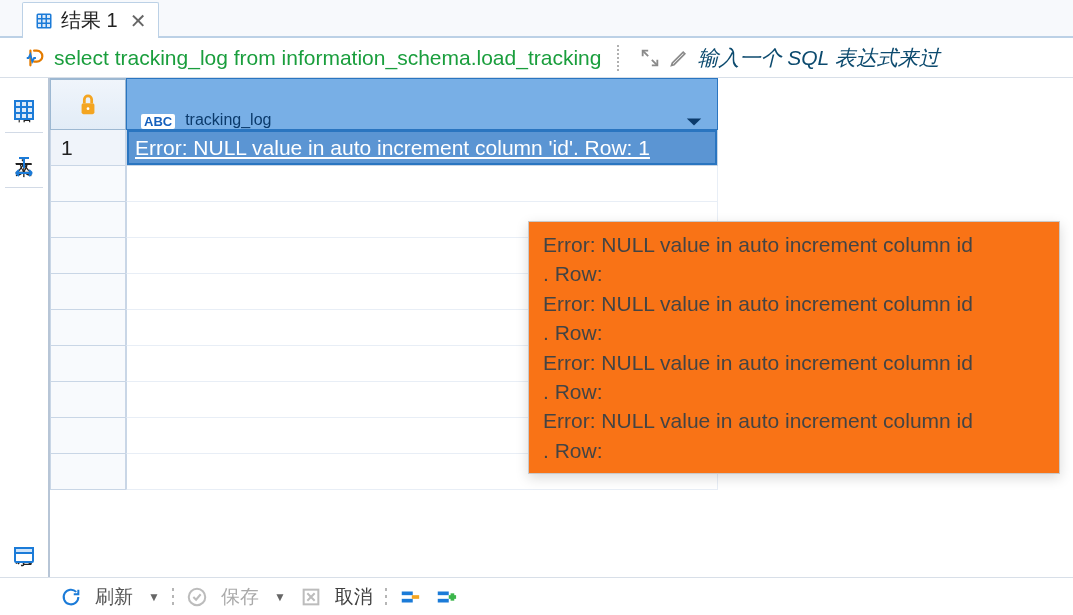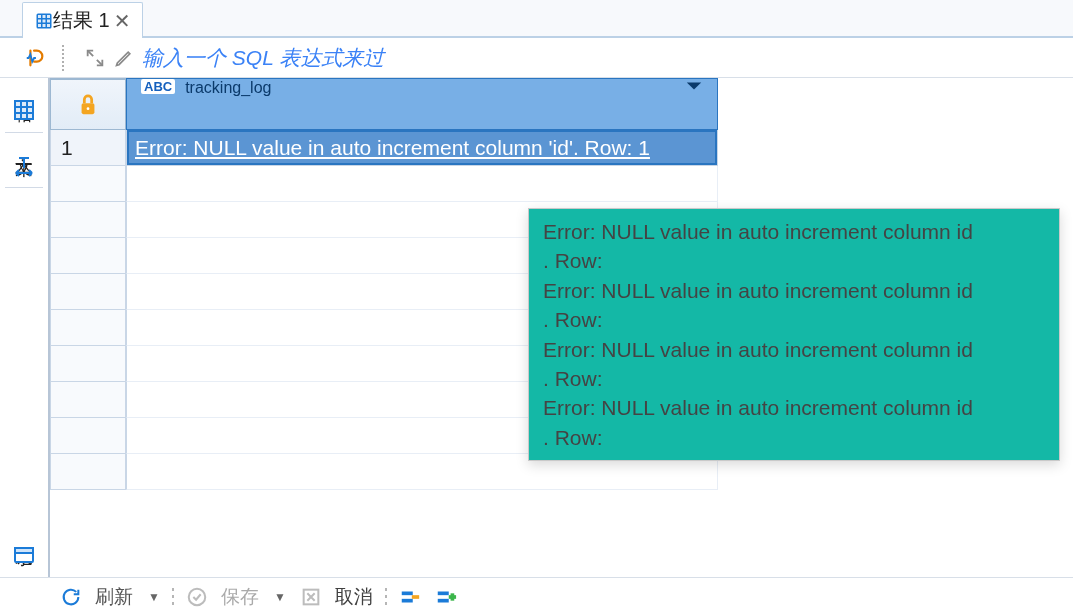--- a/index.html
+++ b/index.html
@@ -1,65 +1,65 @@
 <!DOCTYPE html>
 <html><head>
 <meta charset="utf-8">
 <style>
   * { box-sizing: border-box; margin: 0; padding: 0; font-family: "Microsoft YaHei", "Segoe UI", sans-serif; }
   html, body { width: 1073px; height: 615px; overflow: hidden; background: #fff; }
   .app { width: 100%; height: 100%; display: flex; flex-direction: column; position: relative; }
 
   
   .tabbar { height: 38px; display: flex; align-items: flex-end; border-bottom: 2px solid #bcd1e6; padding-left: 22px; background: #f7f9fc; }
-  .tab { display: flex; align-items: center; gap: 0; height: 36px; padding: 0 12px; background: #fff; border: 1px solid #bcd1e6; border-bottom: none; border-radius: 2px 2px 0 0; position: relative; top: 2px; }
+  .tab { display: flex; align-items: center; gap: 8px; height: 36px; padding: 0 12px; background: #fff; border: 1px solid #bcd1e6; border-bottom: none; border-radius: 2px 2px 0 0; position: relative; top: 2px; }
   .tab .tab-label { font-size: 20px; color: #222; }
   .tab .grid-icon { width: 18px; height: 18px; }
   .tab .close { font-size: 20px; color: #666; cursor: pointer; padding-left: 4px; }
 
   
   .sqlrow { height: 40px; display: flex; align-items: center; border-bottom: 1px solid #d8dfe8; padding: 0 8px 0 24px; gap: 8px; }
   .sql-icon { width: 22px; height: 22px; flex: 0 0 auto; }
   .sql-text { color: #1a9e3d; font-size: 21px; white-space: nowrap; }
   .expand-icon { width: 22px; height: 22px; flex: 0 0 auto; margin-left: 4px; }
   .sql-vline { height: 26px; width: 0; border-left: 2px dotted #b0b0b0; margin: 0 8px; }
-  .sql-filter { color: #3b82f6; font-size: 21px; font-style: italic; white-space: nowrap; flex: 1; overflow: hidden; }
+  .sql-filter { color: #0c4a6e; font-size: 21px; font-style: italic; white-space: nowrap; flex: 1; overflow: hidden; }
   .pencil-icon { width: 20px; height: 20px; flex: 0 0 auto; }
 
   
   .main { flex: 1; display: flex; overflow: hidden; }
 
   
   .rail { width: 50px; border-right: 2px solid #b7c5d6; background: #fff; display: flex; flex-direction: column; align-items: center; }
   .rail-block { display: flex; flex-direction: column; align-items: center; justify-content: center; gap: 6px; width: 100%; padding: 10px 0; position: relative; }
   .rail-sep { width: 80%; border-top: 1px solid #d2dae6; }
   .rail-vtext { writing-mode: vertical-rl; font-size: 18px; color: #222; letter-spacing: 2px; }
   .rail-icon { width: 24px; height: 24px; }
 
   
   .gridwrap { flex: 1; display: flex; flex-direction: column; overflow: hidden; }
   .header-row { display: flex; height: 52px; }
   .rownum-head { width: 76px; border: 1px solid #9db8d2; border-top-width: 2px; background: linear-gradient(#f0f5fb,#e2ecf7); display:flex; align-items:center; justify-content:center; }
   .lock-icon { width: 22px; height: 26px; }
-  .colhead { flex: 0 0 592px; border: 1px solid #2a75c0; background: #78afe6; display: flex; align-items: flex-start; padding: 0 14px; gap: 10px; position: relative; }
+  .colhead { flex: 0 0 592px; border: 1px solid #2a75c0; background: #78afe6; display: flex; align-items: flex-end; padding: 0 14px; gap: 10px; position: relative; }
   .col-abc { font-size: 13px; font-weight: bold; color: #1560bd; background: #fff; padding: 0 3px; border-radius: 2px; }
   .col-name { font-size: 16px; color: #0b3a6b; flex: 1; }
   .dropdown-icon { width: 18px; height: 14px; }
 
   .data-rows { flex: 1; overflow: hidden; }
   .data-row { display: flex; height: 36px; }
   .rownum { width: 76px; border: 1px solid #c9d6e6; border-top: none; background: #f0f4fa; display:flex; align-items:center; padding-left: 10px; font-size: 21px; color:#222; }
   .cell { flex: 0 0 592px; border: 1px solid #c9d6e6; border-top: none; display:flex; align-items:center; padding: 0 8px; font-size: 21px; color: #fff; background: #5a95d4; overflow:hidden; white-space:nowrap; box-shadow: inset 0 0 0 2px #2a75c0; }
   .cell.sel { background:#5b95d3;text-decoration:underline; }
   .empty-row .rownum { background:#f8fafd; }
   .empty-row .cell { background:#fff; color:#222; box-shadow:none; border-color:#e8eef6; }
   .empty-row .cell.first-col { border-left-color:#c9d6e6; }
 
   
-  .tooltip { position: absolute; left: 528px; top: 208px; width: 532px; background: #14b8a6; border: 1px solid #c9c9c9; box-shadow: 0 4px 12px rgba(0,0,0,0.15); padding: 8px 25px 8px 14px; font-size: 21px; line-height: 1.4; color: #444; white-space: pre-line; z-index: 100; }
+  .tooltip { position: absolute; left: 528px; top: 221px; width: 532px; background: #f97316; border: 1px solid #c9c9c9; box-shadow: 0 4px 12px rgba(0,0,0,0.15); padding: 8px 25px 8px 14px; font-size: 21px; line-height: 1.4; color: #444; white-space: pre-line; z-index: 100; }
 
   
   .footer { height: 38px; border-top: 1px solid #d8dfe8; display: flex; align-items: center; padding: 0 56px; gap: 6px; font-size: 19px; color: #555; background:#fff; }
   .fbtn { display: inline-flex; align-items: center; gap: 13px; padding: 0 4px; }
   .fbtn svg, .fbtn .fi { width: 22px; height: 22px; }
   .fbtn .tri { font-size: 12px; color: #666; padding-left: 2px; }
   .vdots { display:inline-block; width:6px; height:22px; background-image: radial-gradient(#b6b6b6 1.5px, transparent 1.5px); background-size: 6px 7px; background-repeat: repeat-y; }
 </style>
 </head>
 <body>
@@ -78,20 +78,21 @@
       <span class="tab-label">结果 1</span>
       <span class="close">✕</span>
     </div>
   </div>
 
   <div class="sqlrow">
     <svg class="sql-icon" viewBox="0 0 24 24">
       <path d="M7 4 L7 20 M11 4 h3 a6 6 0 0 1 0 12 h-3" fill="none" stroke="#e37b00" stroke-width="2.4" stroke-linecap="round"></path>
       <path d="M3 12 h2 l2 -4 l2 8 l2 -4 h2" fill="none" stroke="#1b7bd8" stroke-width="2"></path>
     </svg>
+    <span class="sql-text">select tracking_log from information_schema.load_tracking</span>
     <span class="sql-vline"></span>
     <svg class="expand-icon" viewBox="0 0 24 24" fill="none" stroke="#8a8a8a" stroke-width="2">
       <path d="M4 10 V4 H10"></path>
         <path d="M20 14 V20 H14"></path>
         <path d="M4 4 L10 10"></path>
         <path d="M20 20 L14 14"></path>
     </svg>
     <svg class="pencil-icon" viewBox="0 0 24 24" fill="none" stroke="#8a8a8a" stroke-width="2">
       <path d="M3 21 L6 20 L19 7 L17 5 L4 18 Z"></path>
     </svg>

